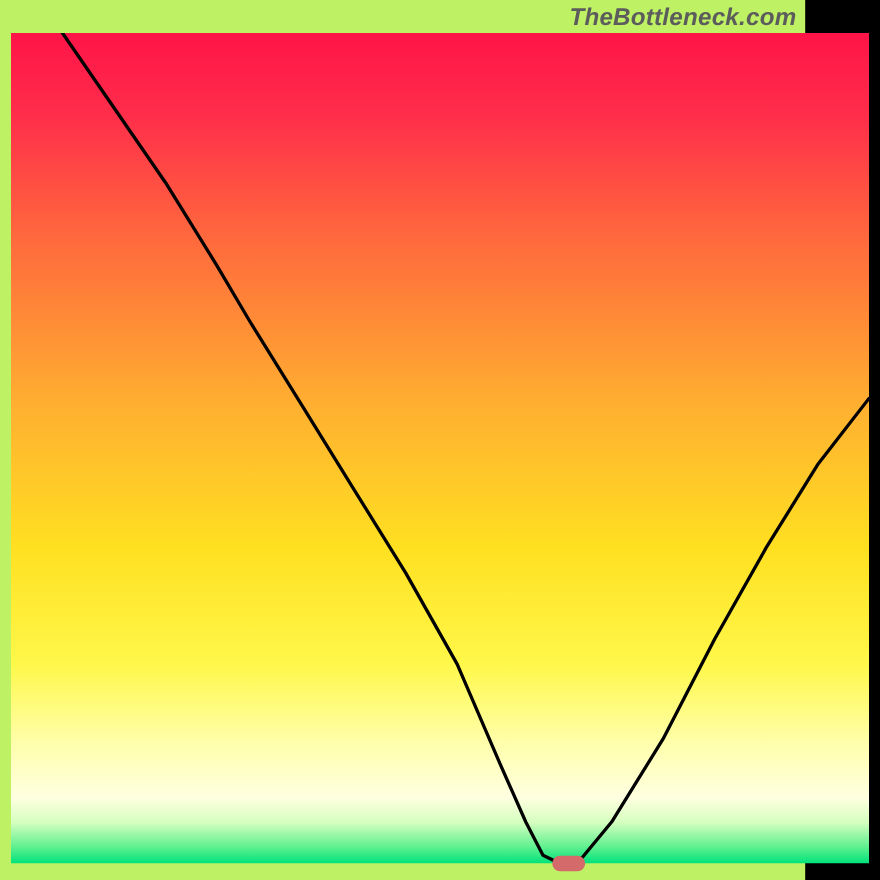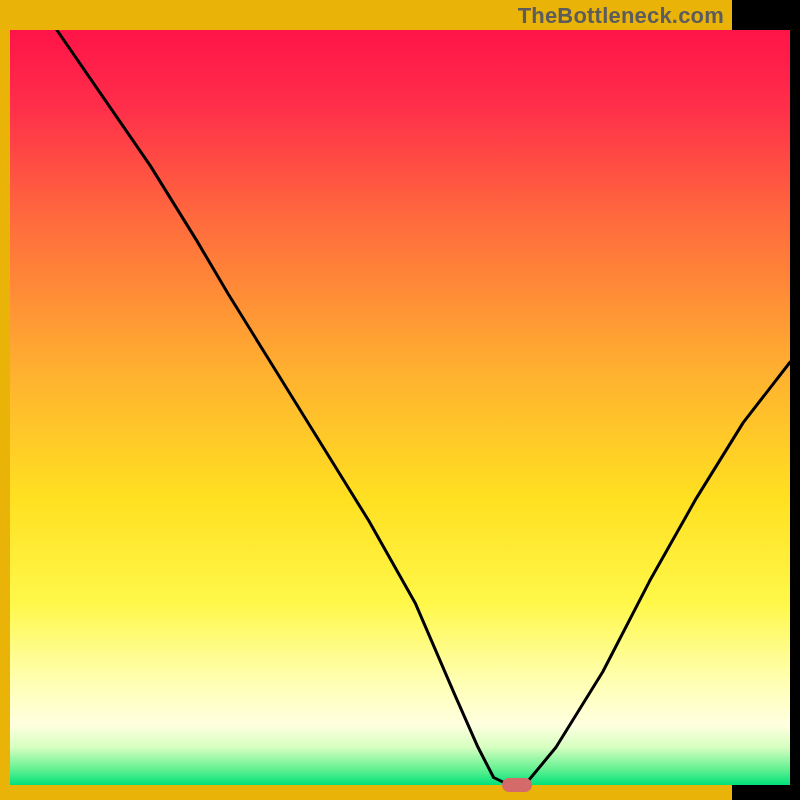--- a/index.html
+++ b/index.html
@@ -7,21 +7,22 @@
     padding: 0;
     width: 800px;
     height: 800px;
     background: #000;
     overflow: hidden;
   }
   .stage {
     position: relative;
     width: 732px;
     height: 800px;
-    background: #eab308;
+    background: #bef264;
+    font-style: italic;
   }
   .watermark {
     position: absolute;
     top: 3px;
     right: 8px;
     font-family: Arial, Helvetica, sans-serif;
     font-size: 22px;
     font-weight: 600;
     color: #5c5c5c;
     letter-spacing: 0.2px;

